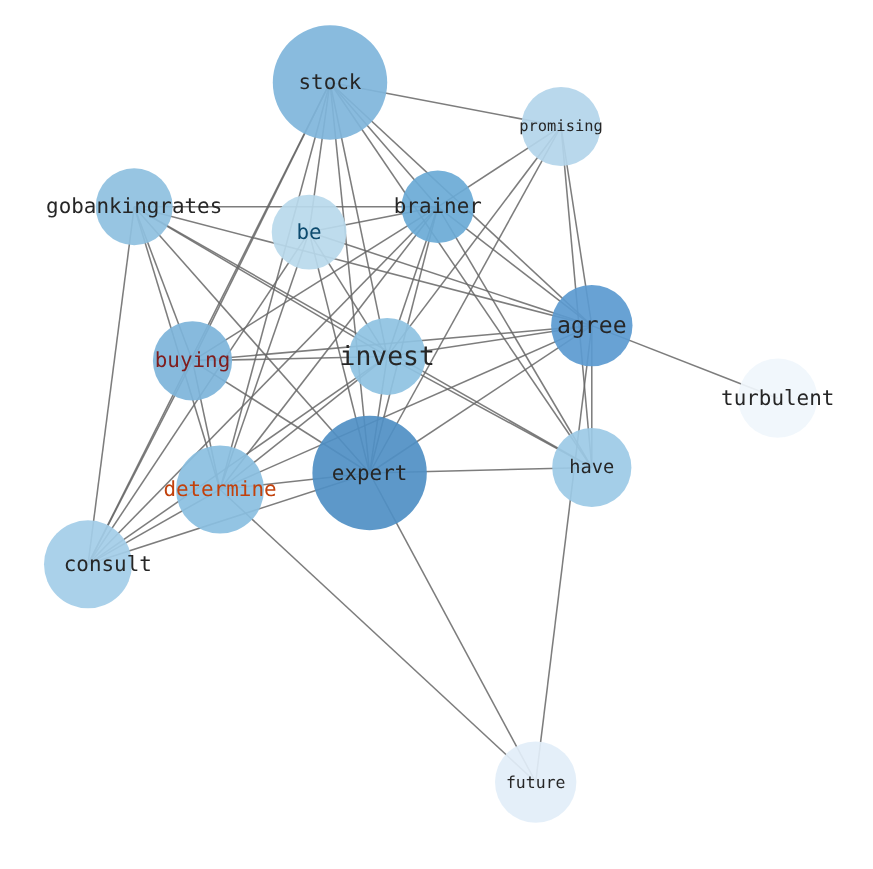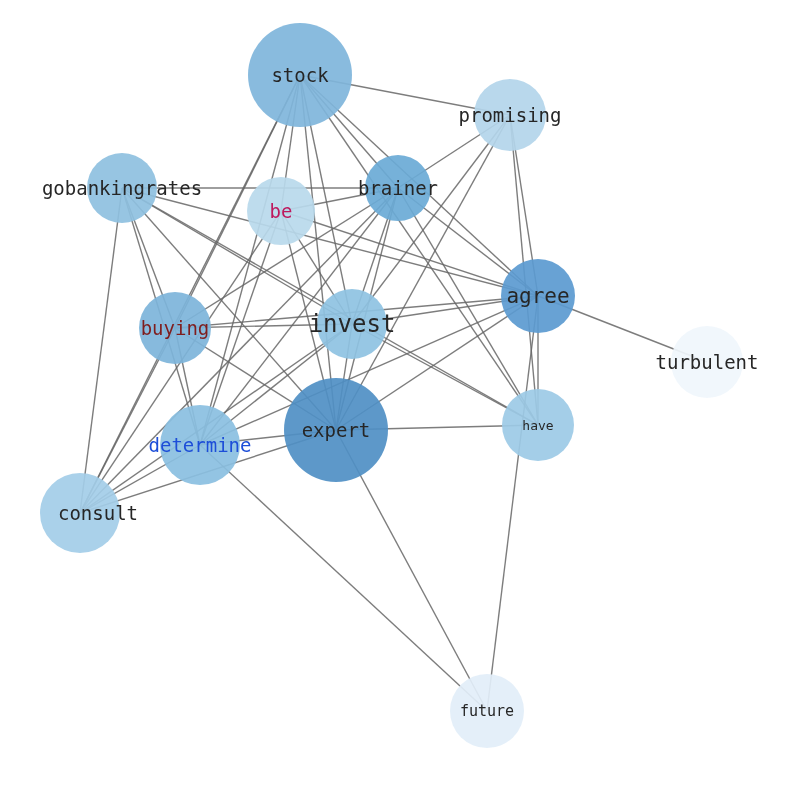--- a/index.html
+++ b/index.html
@@ -114,26 +114,26 @@
         <circle cx="336" cy="430" r="52" fill="#4f8fc4" fill-opacity="0.92" stroke="none"></circle>
         <circle cx="538" cy="425" r="36" fill="#9ccae6" fill-opacity="0.92" stroke="none"></circle>
         <circle cx="200" cy="445" r="40" fill="#8abfe1" fill-opacity="0.92" stroke="none"></circle>
         <circle cx="80" cy="513" r="40" fill="#a3cde8" fill-opacity="0.92" stroke="none"></circle>
         <circle cx="487" cy="711" r="37" fill="#e2eef8" fill-opacity="0.92" stroke="none"></circle>
       </g>
   </svg>
   <div id="label-layer">
       <div class="node-label" style="left: 300px; top: 75px; color: rgb(38, 38, 38); font-size: 19px;">stock</div>
       <div class="node-label" style="left: 122px; top: 188px; color: rgb(38, 38, 38); font-size: 19px;">gobankingrates</div>
-      <div class="node-label" style="left: 281px; top: 211px; color: #be185d; font-size: 19px;">be</div>
+      <div class="node-label" style="left: 281px; top: 211px; color: #0c4a6e; font-size: 19px;">be</div>
       <div class="node-label" style="left: 398px; top: 188px; color: rgb(38, 38, 38); font-size: 19px;">brainer</div>
-      <div class="node-label" style="left: 510px; top: 115px; color: rgb(38, 38, 38); font-size: 19px;">promising</div>
+      <div class="node-label" style="left: 510px; top: 115px; color: rgb(38, 38, 38); font-size: 14px;">promising</div>
       <div class="node-label" style="left: 538px; top: 296px; color: rgb(38, 38, 38); font-size: 21px;">agree</div>
       <div class="node-label" style="left: 352px; top: 324px; color: rgb(38, 38, 38); font-size: 24px;">invest</div>
       <div class="node-label" style="left: 175px; top: 328px; color: #7f1d1d; font-size: 19px;">buying</div>
       <div class="node-label" style="left: 707px; top: 362px; color: rgb(38, 38, 38); font-size: 19px;">turbulent</div>
       <div class="node-label" style="left: 336px; top: 430px; color: rgb(38, 38, 38); font-size: 19px;">expert</div>
-      <div class="node-label" style="left: 538px; top: 425px; color: rgb(38, 38, 38); font-size: 13px;">have</div>
-      <div class="node-label" style="left: 200px; top: 445px; color: #1d4ed8; font-size: 19px;">determine</div>
+      <div class="node-label" style="left: 538px; top: 425px; color: rgb(38, 38, 38); font-size: 17px;">have</div>
+      <div class="node-label" style="left: 200px; top: 445px; color: #c2410c; font-size: 19px;">determine</div>
       <div class="node-label" style="left: 80px; top: 513px; color: rgb(38, 38, 38); font-size: 19px; padding-left: 36px;">consult</div>
       <div class="node-label" style="left: 487px; top: 711px; color: rgb(38, 38, 38); font-size: 15px;">future</div>
     </div>
 </div>
 
 </body></html>

